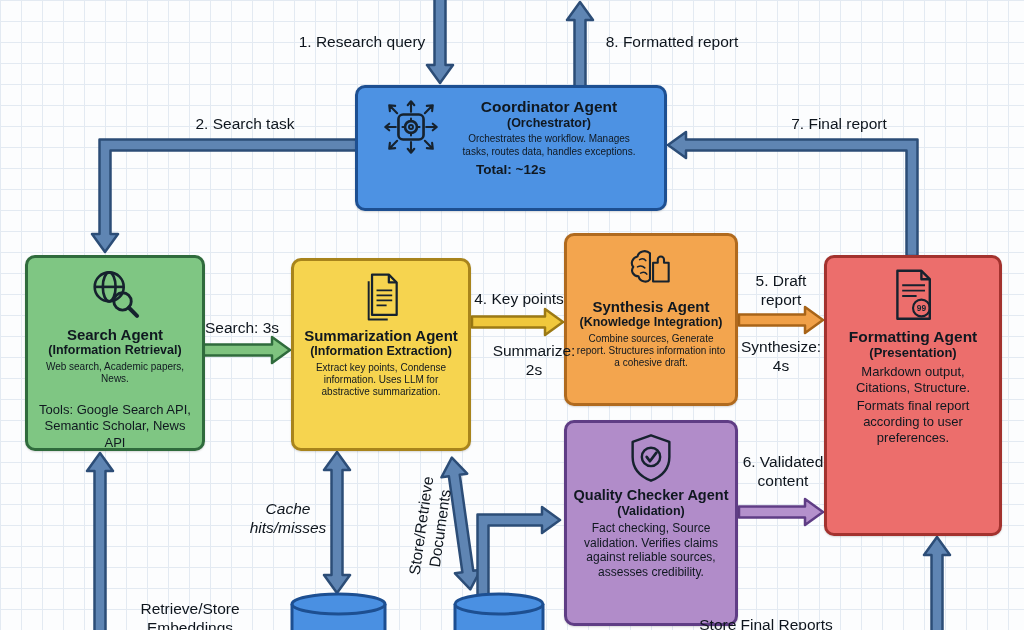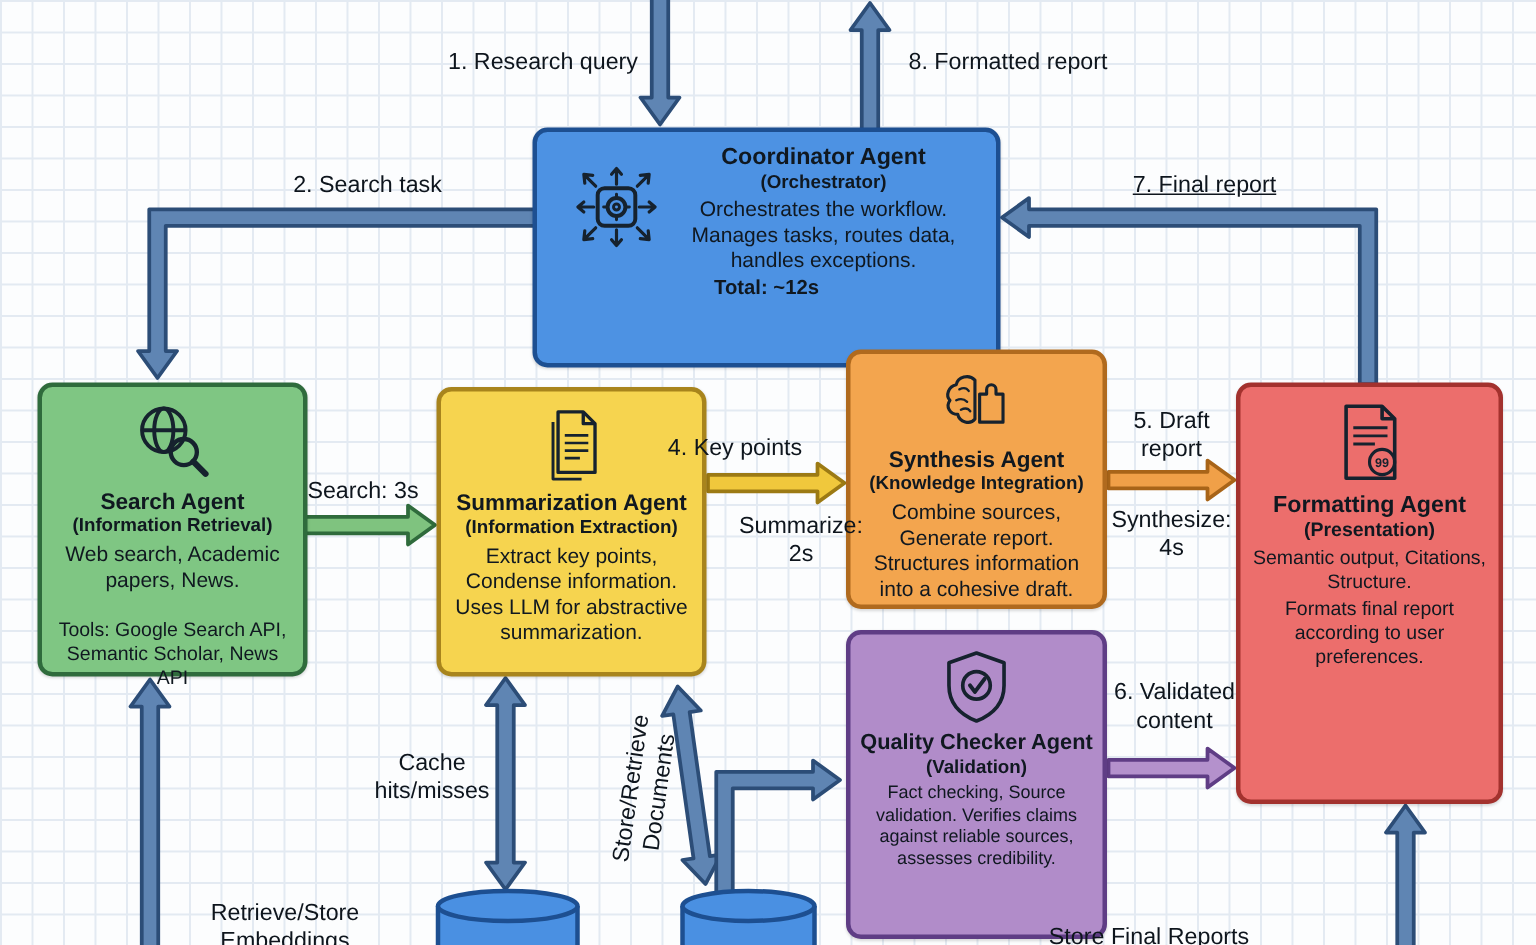--- a/index.html
+++ b/index.html
@@ -15,21 +15,21 @@
   .agent-box{
     position:absolute; border:3px solid #333; border-radius:10px;
     color:#101820; text-align:center; display:flex; flex-direction:column;
     align-items:center; padding:8px 6px;
     box-shadow:0 1px 2px rgba(0,0,0,.15);
   }
   .nodeicon{ display:block; flex:0 0 auto; }
   .nodeicon svg{ display:block; }
   .title{ font-weight:bold; font-size:15px; line-height:1.15; margin-top:2px; }
   .subtitle{ font-weight:bold; font-size:12.5px; line-height:1.15; }
-  .bodytext{ font-size:14px; line-height:1.22; margin-top:3px; }
+  .bodytext{ font-size:10px; line-height:1.22; margin-top:3px; }
   .tools{ font-size:13px; line-height:1.25; margin-top:17px; }
   
   #box-coordinator{ flex-direction:column; padding:6px 10px; }
   .coord-row{ display:flex; flex-direction:row; align-items:center; gap:10px; }
   .coord-txt{ width:190px; text-align:center; }
   .coord-txt .title{ font-size:15.5px; }
   .total-line{ font-weight:bold; font-size:13.5px; margin-top:2px; }
   .fmt-gap{ }
   .edge-label{
     position:absolute; font-size:15.5px; color:#0e151d; text-align:center;
@@ -71,21 +71,21 @@
           <ellipse cx="338.5" cy="604" rx="46.5" ry="10"></ellipse>
         </g>
         <g>
           <path d="M455 604 V634 H543 V604"></path>
           <ellipse cx="499" cy="604" rx="44" ry="10"></ellipse>
         </g>
       </g>
     </g>
   </svg>
 
-  <div class="agent-box" id="box-coordinator" style="left: 355px; top: 85px; width: 312px; height: 160px; background: rgb(77, 146, 227); border-color: rgb(29, 79, 145);">
+  <div class="agent-box" id="box-coordinator" style="left: 355px; top: 85px; width: 312px; height: 126px; background: rgb(77, 146, 227); border-color: rgb(29, 79, 145);">
     <div class="coord-row">
       <span class="nodeicon">
         <svg viewBox="0 0 100 100" width="66" height="66">
           <g fill="none" stroke="#16222e" stroke-width="4" stroke-linecap="round" stroke-linejoin="round">
             <rect x="31" y="31" width="38" height="38" rx="7"></rect>
             <circle cx="50" cy="50" r="9"></circle>
             <circle cx="50" cy="50" r="3" stroke-width="3"></circle>
             <path d="M50 41 V37 M50 59 V63 M41 50 H37 M59 50 H63" stroke-width="3"></path>
             <g stroke-width="3.2">
               <path d="M50 27 V12 M45 17 L50 11 L55 17"></path>
@@ -180,39 +180,39 @@
           <path d="M24 8 H64 L78 22 V88 H24 Z"></path>
           <path d="M64 8 V22 H78"></path>
           <path d="M32 32 H70 M32 41 H70 M32 50 H56" stroke-width="3.2"></path>
           <circle cx="64" cy="70" r="14" stroke-width="3.5"></circle>
           <text x="64" y="75" font-size="14" font-weight="bold" text-anchor="middle" fill="#16222e" stroke="none" font-family="'Liberation Sans',sans-serif">99</text>
         </g>
       </svg>
     </span>
     <div class="title" style="font-size:15.5px;">Formatting Agent</div>
     <div class="subtitle" style="font-size:13px;">(Presentation)</div>
-    <div class="bodytext" style="font-size:13px;">Semantic output, Citations, Structure.</div>
+    <div class="bodytext" style="font-size:13px;">Markdown output, Citations, Structure.</div>
     <div class="bodytext fmt-gap" style="font-size:13px;">Formats final report according to user preferences.</div>
   </div>
 
   <div class="edge-label" style="left:362px; top:33px;">1. Research query</div>
   <div class="edge-label" style="left:672px; top:33px;">8. Formatted report</div>
   <div class="edge-label" style="left:245px; top:115px;">2. Search task</div>
-  <div class="edge-label" style="left:803px; top:115px;text-decoration:underline;">7. Final report</div>
+  <div class="edge-label" style="left:839px; top:115px;">7. Final report</div>
   <div class="edge-label" style="left:242px; top:319px;">Search: 3s</div>
-  <div class="edge-label" style="left:490px; top:290px;">4. Key points</div>
+  <div class="edge-label" style="left:519px; top:290px;">4. Key points</div>
   <div class="edge-label" style="left:534px; top:342px;">Summarize:
 2s</div>
   <div class="edge-label" style="left:781px; top:272px;">5. Draft
 report</div>
   <div class="edge-label" style="left:781px; top:338px;">Synthesize:
 4s</div>
   <div class="edge-label" style="left:783px; top:453px;">6. Validated
 content</div>
-  <div class="edge-label" style="left:288px; top:500px;">Cache
+  <div class="edge-label" style="left:288px; top:500px;font-style:italic;">Cache
 hits/misses</div>
   <div class="edge-label rotated" style="left:431px; top:527px;">Store/Retrieve
 Documents</div>
   <div class="edge-label" style="left:190px; top:600px;">Retrieve/Store
 Embeddings</div>
   <div class="edge-label" style="left:766px; top:616px;">Store Final Reports</div>
 
 </div>
 
 </body></html>

